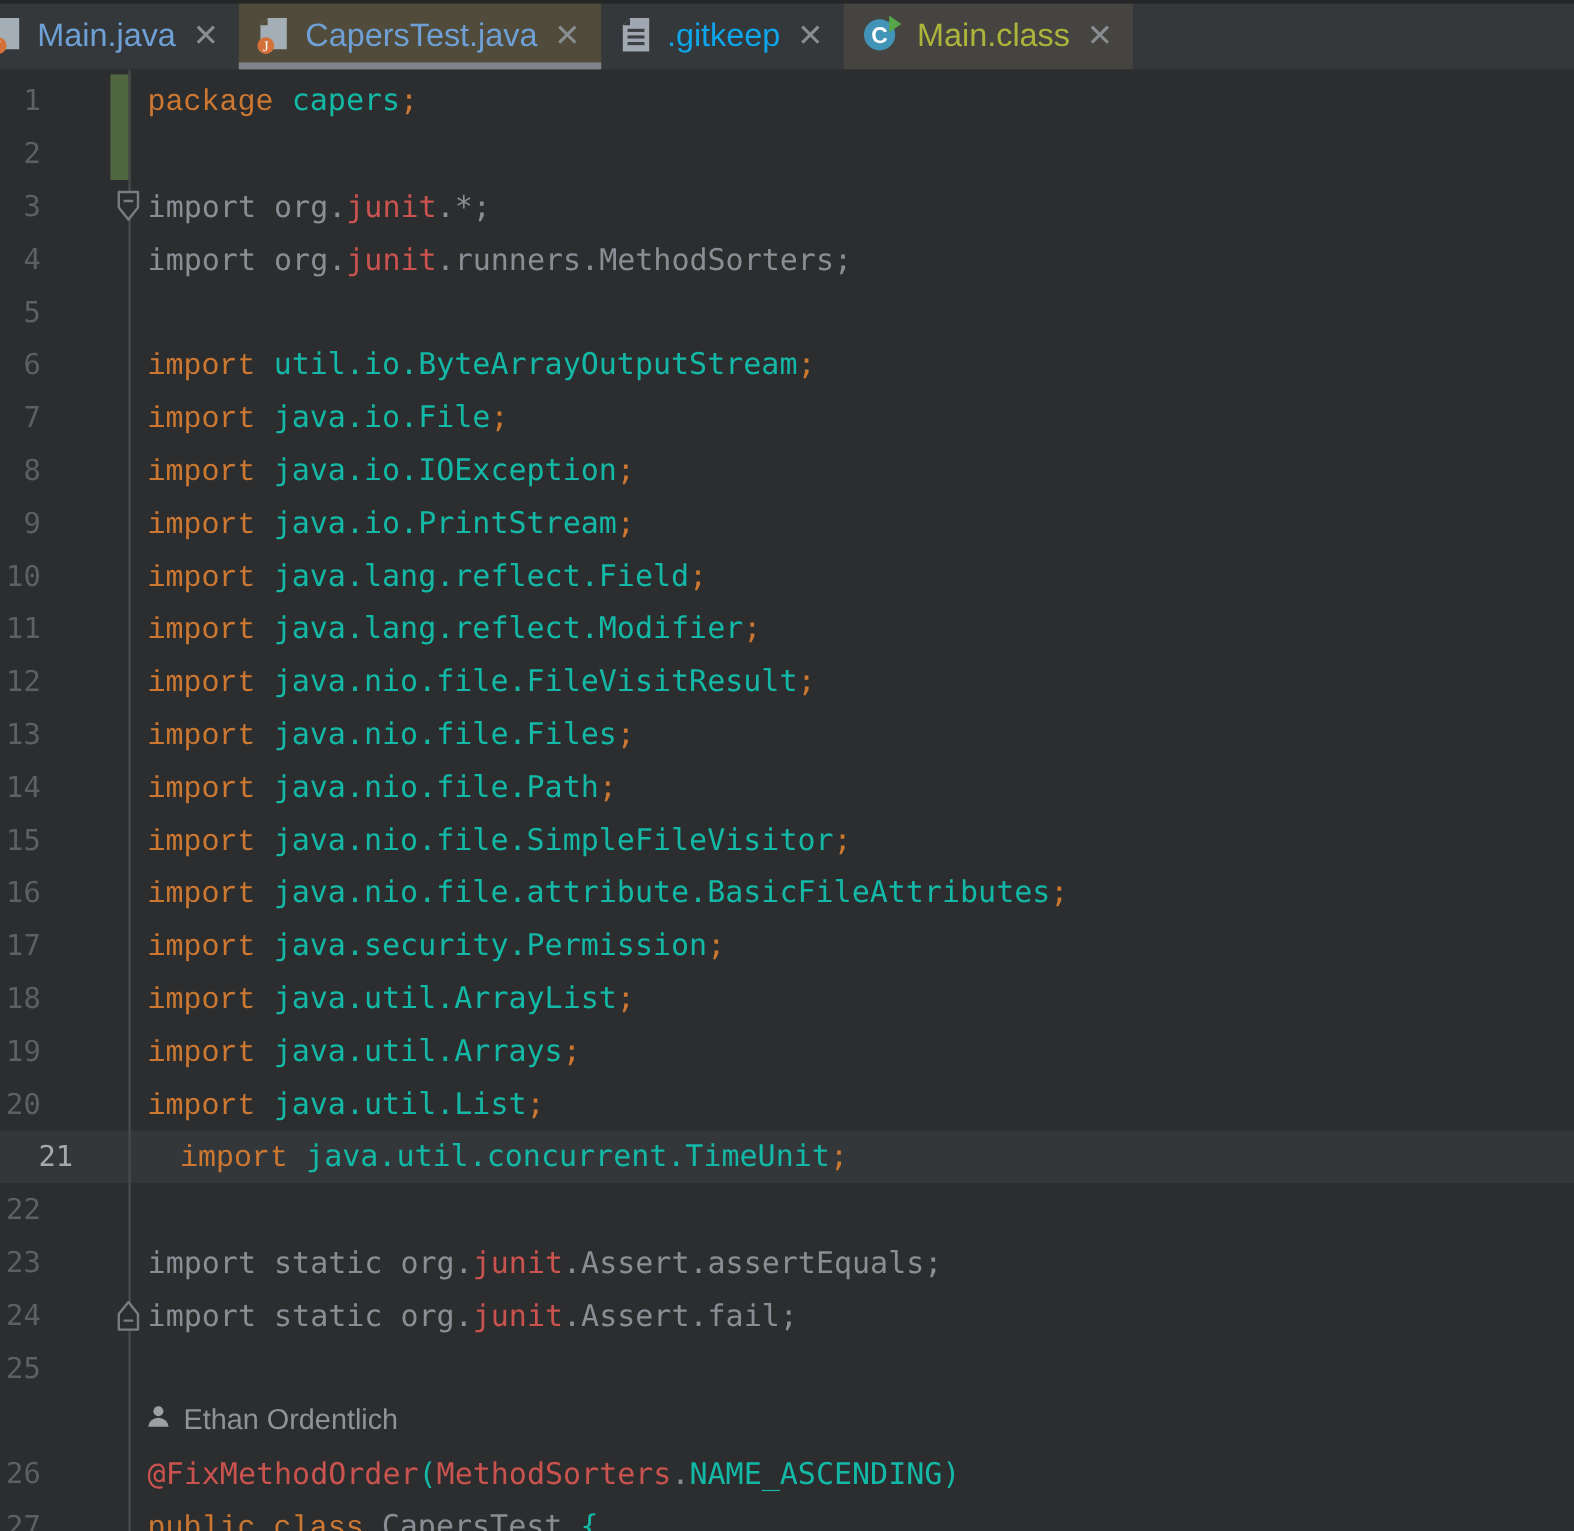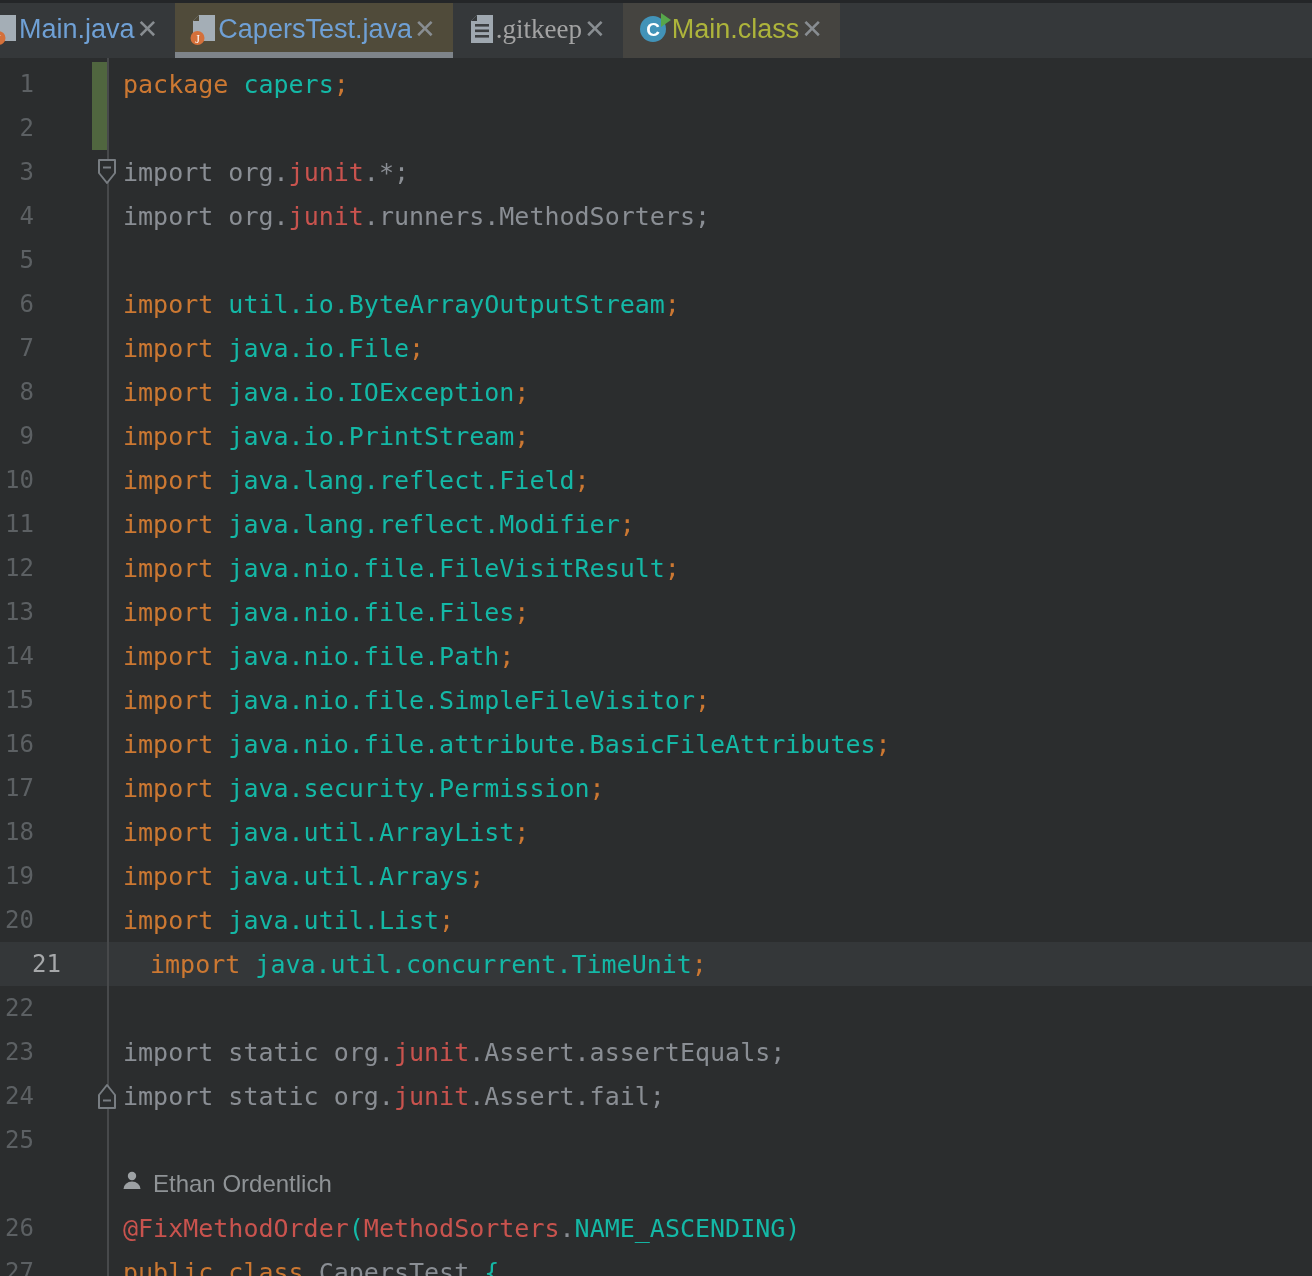--- a/index.html
+++ b/index.html
@@ -10,26 +10,26 @@
   
   .tabbar{
     position:relative;height:58px;background:#35383A;display:flex;
     align-items:stretch;font-family:"Liberation Sans",sans-serif;
   }
   .tabbar::before{
     content:"";position:absolute;top:0;left:0;right:0;height:3px;
     background:#242628;z-index:5;
   }
   .tab{
-    position:relative;display:flex;align-items:center;
+    position:relative;display:flex;align-items:center;gap:12px;
     padding:0 15px;cursor:pointer;flex:none;
   }
   .tab-label{font-size:27px;white-space:nowrap;}
   .lbl-java{color:#6FA0D5;}
-  .lbl-plain{color:#a3a3a3;font-family:Liberation Serif, serif;}
+  .lbl-plain{color:#0ea5e9;}
   .lbl-class{color:#ADB43B;}
   .tab.active{background:#504B3A;}
   .tab.active::after{
     content:"";position:absolute;left:0;right:0;bottom:0;height:6px;
     background:#7E848A;
   }
   .tab.warm{background:#454440;}
   .close-x{
     color:#888D91;font-size:26px;line-height:26px;padding:0 2px;
     font-family:"Liberation Sans",sans-serif;
@@ -54,21 +54,21 @@
     position:relative;height:44px;display:flex;align-items:center;
     font-size:25px;white-space:pre;
   }
   .row.caret{background:#343739;}
   .ln{
     display:inline-block;width:34px;text-align:right;flex:none;
     color:#5C6063;font-size:24px;
   }
   .row.caret .ln{color:#A6A8AA;padding-left:27px;}
   .code{padding-left:123px;margin-left:-34px;flex:none;}
-  .c-kw{color:#CC7832;}
+  .c-kw{color:#CC7832;font-family:Liberation Mono, monospace;}
   .c-pu{color:#CC7832;}
   .c-pl{color:#14b8a6;}
   .c-gr{color:#8A8E94;text-align:center;}
   .c-er{color:#C9534E;}
   .fold-marker{
     position:absolute;left:96px;top:8px;width:22px;height:28px;z-index:3;
   }
   .row.inlay{z-index:2;}
   .inlay-content{
     padding-left:121px;display:flex;align-items:center;gap:10px;

